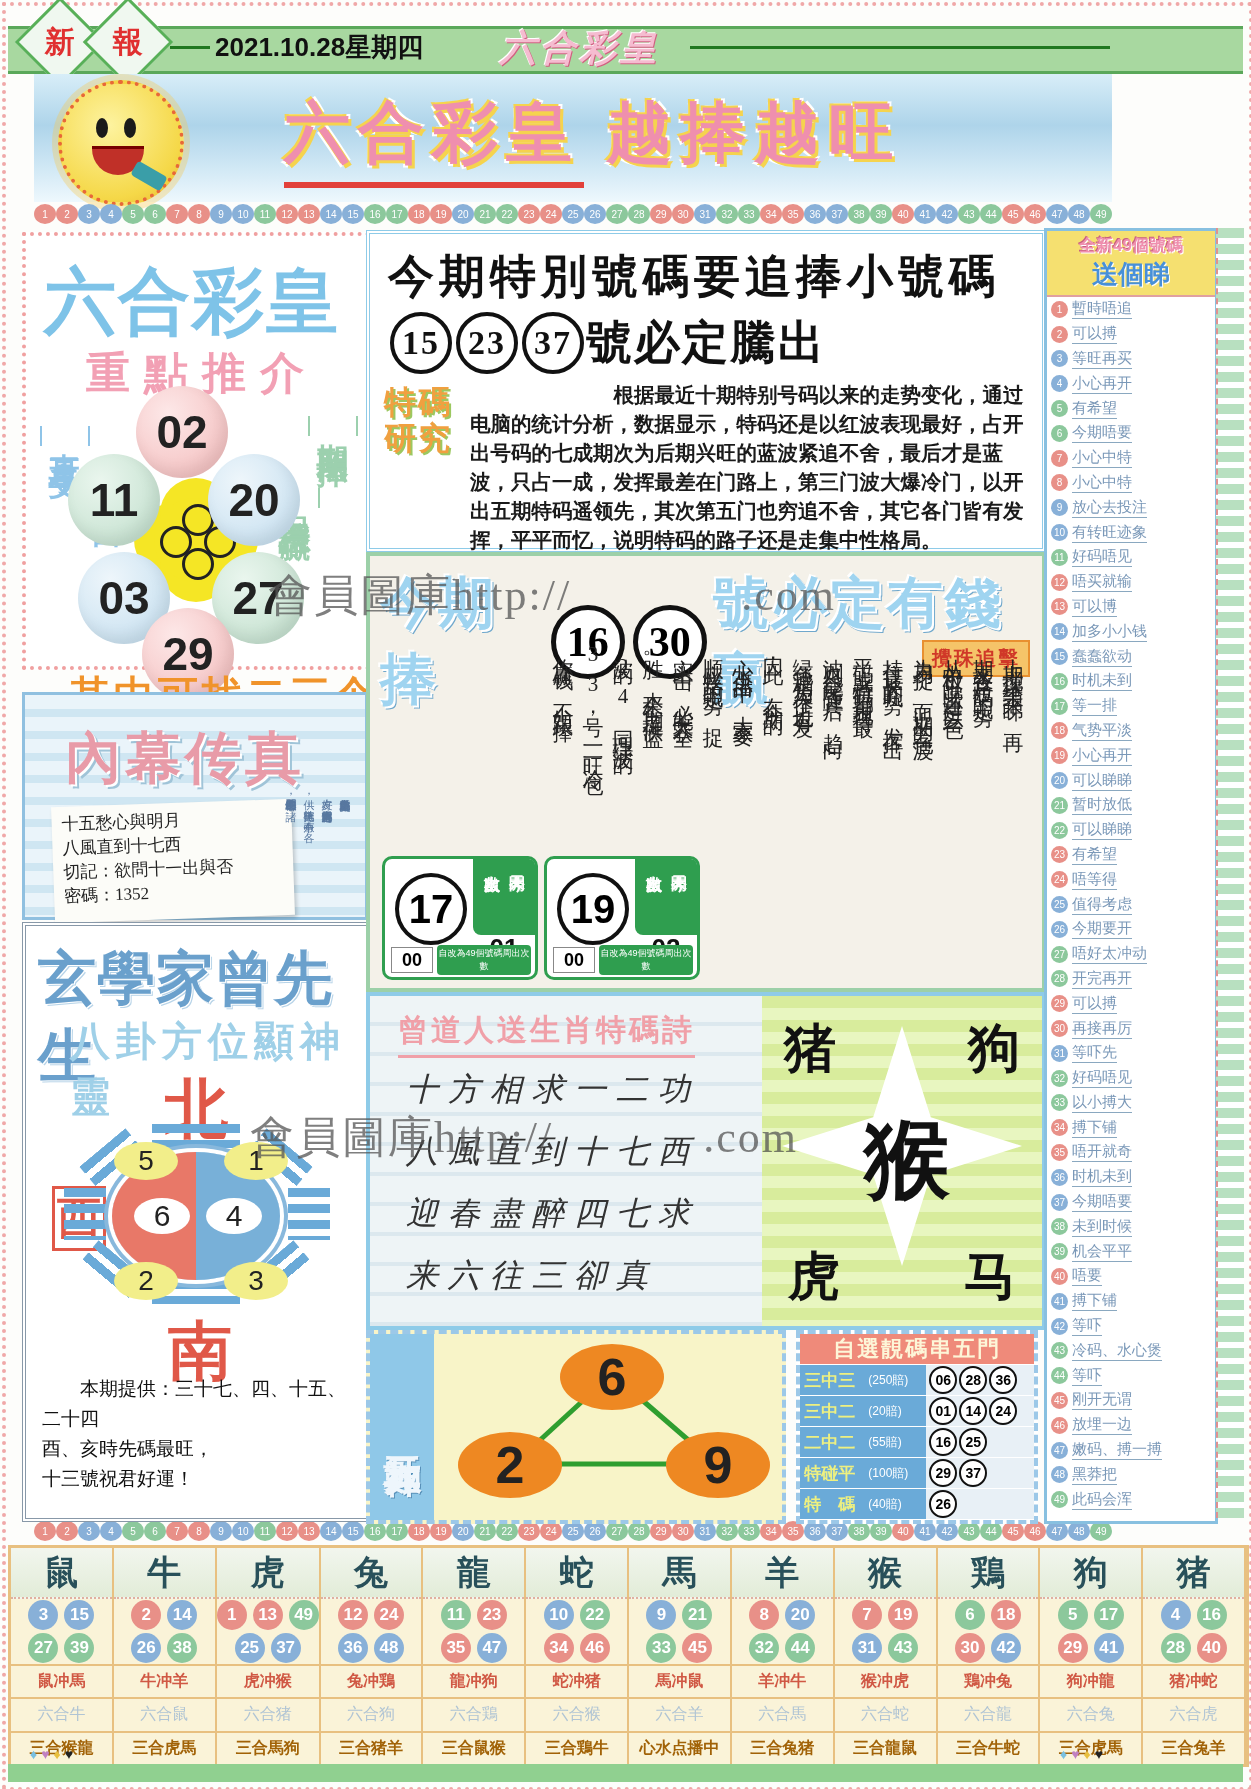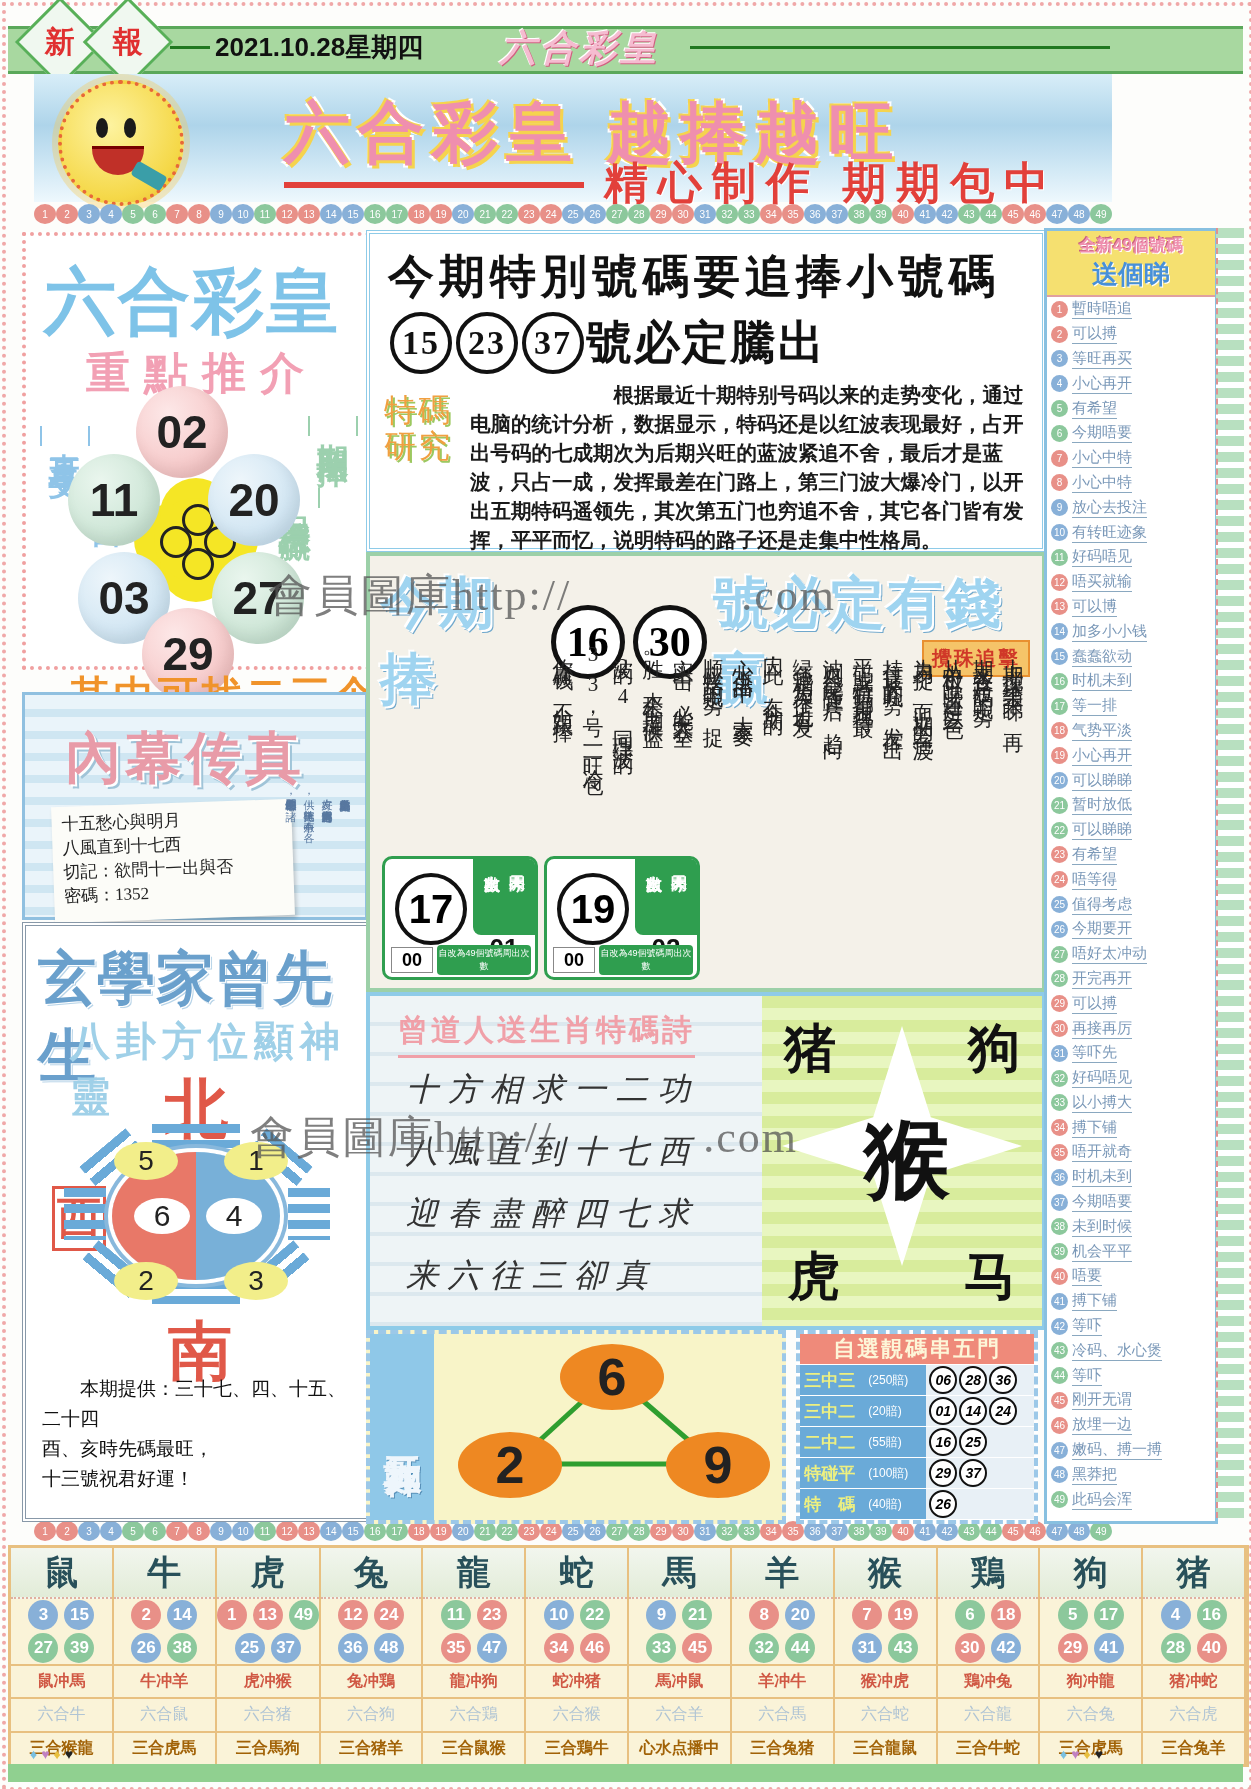--- a/index.html
+++ b/index.html
@@ -82,21 +82,21 @@
   #master-note{top:448px;left:16px;width:310px;font-family:"Liberation Serif","DejaVu Serif",serif;
      font-size:19px;color:#111;line-height:30px;}
   
   #headline-box{top:230px;left:366px;width:672px;height:314px;border:4px double #8ecbe8;background:#fff;}
   #hl1{top:12px;left:18px;font-size:46px;font-weight:bold;color:#111;letter-spacing:5px;
       font-family:"Liberation Serif","DejaVu Serif",serif;}
   #hl2{top:78px;left:18px;font-size:46px;font-weight:bold;color:#111;letter-spacing:2px;
       font-family:"Liberation Serif","DejaVu Serif",serif;display:flex;align-items:center;}
   .circled{width:54px;height:54px;border:4px solid #111;border-radius:50%;display:inline-flex;
       align-items:center;justify-content:center;font-size:34px;margin:0 2px;background:#fff;}
-  #res-tag{top:158px;left:14px;font-size:32px;font-weight:normal;color:#f0a040;
+  #res-tag{top:150px;left:14px;font-size:32px;font-weight:bold;color:#f0a040;
       text-shadow:2px 2px 0 #9cc860,-1px -1px 0 #fff;letter-spacing:2px;width:80px;line-height:36px;}
   #res-body{top:146px;left:100px;width:556px;font-size:20.5px;line-height:29px;color:#1a1a1a;font-weight:bold;}
   #res-body p{margin:0 0 2px 0;}
   #chase{top:552px;left:366px;width:672px;height:432px;border:4px solid #9cd0a8;background:#f4f1e9;}
   #chase-title{top:10px;left:10px;display:flex;align-items:center;gap:6px;}
   #chase-title .bubble{font-size:56px;font-weight:bold;color:#9fd4f0;letter-spacing:2px;
       text-shadow:2px 2px 0 #fff,-2px -2px 0 #fff,3px 3px 0 #70a8cc;}
   .bigcircle{width:64px;height:64px;border:5px solid #111;border-radius:50%;background:#fff;
       display:flex;align-items:center;justify-content:center;font-size:42px;font-weight:bold;
       font-family:"Liberation Serif","DejaVu Serif",serif;}
@@ -135,21 +135,21 @@
   .sy-node{position:absolute;width:104px;height:66px;background:#ee8822;border-radius:50%;
       display:flex;align-items:center;justify-content:center;font-size:52px;font-weight:bold;color:#222;}
   #picks{width:238px;height:100%;border:4px dashed #9cc8e8;background:#fff;position:relative;}
   #picks-title{height:30px;background:#ef8a7a;color:#fdf6d8;font-weight:bold;font-size:22px;
       display:flex;align-items:center;justify-content:center;letter-spacing:2px;}
   .pick-row{display:flex;height:30px;align-items:center;background:#6aaad8;margin-top:1px;}
   .pick-row .pl{width:64px;color:#eef080;font-weight:bold;font-size:17px;padding-left:4px;}
   .pick-row .po{width:58px;color:#fff;font-size:12px;}
   .pick-row .pn{flex:1;background:#e8f0f6;height:100%;display:flex;align-items:center;gap:2px;padding-left:3px;}
   .pick-row .pn span{width:24px;height:24px;border:2px solid #111;border-radius:50%;background:#fff;
-      font-size:14px;font-weight:bold;display:flex;align-items:center;justify-content:center;font-style:italic;}
+      font-size:14px;font-weight:bold;display:flex;align-items:center;justify-content:center;}
   
   #sidebar{top:228px;left:1044px;width:168px;height:1290px;border:3px solid #88c0e0;background:#fff;}
   #sb-head{height:64px;background:#f5e070;border-bottom:2px solid #e0a0a0;text-align:center;}
   #sb-head .h1{font-size:17px;font-weight:bold;color:#ef8fae;text-shadow:1px 1px 0 #fff,-1px -1px 0 #c86080;padding-top:3px;}
   #sb-head .h2{font-size:26px;font-weight:bold;color:#4890d8;text-shadow:1px 1px 0 #fff;}
   .sb-item{height:24.8px;display:flex;align-items:center;gap:4px;padding-left:4px;}
   .sb-item .bdg{width:17px;height:17px;border-radius:50%;color:#fff;font-size:10px;display:flex;
       align-items:center;justify-content:center;flex:0 0 auto;}
   .sb-item .txt{font-size:15px;color:#7a98b8;border-bottom:1px solid #8aa8c0;white-space:nowrap;}
   #sb-strips{top:228px;left:1216px;width:26px;height:1290px;
@@ -196,21 +196,20 @@
 
   <div id="banner" class="abs">
     <div id="sun" class="abs">
       <div class="sun-eye abs" style="left:34px;"></div>
       <div class="sun-eye abs" style="left:62px;"></div>
       <div id="sun-mouth" class="abs"></div>
       <div id="sun-brush" class="abs"></div>
     </div>
     <div id="banner-title" class="abs">六合彩皇  越捧越旺</div>
     <div id="banner-dash" class="abs"></div>
-    <div id="banner-sub" class="abs">精心制作  期期包中</div>
   </div>
 
   <div id="strip-top" class="numstrip abs" style="top:204px;">
       <div class="nb red">1</div>
       <div class="nb red">2</div>
       <div class="nb blue">3</div>
       <div class="nb blue">4</div>
       <div class="nb green">5</div>
       <div class="nb green">6</div>
       <div class="nb red">7</div>

